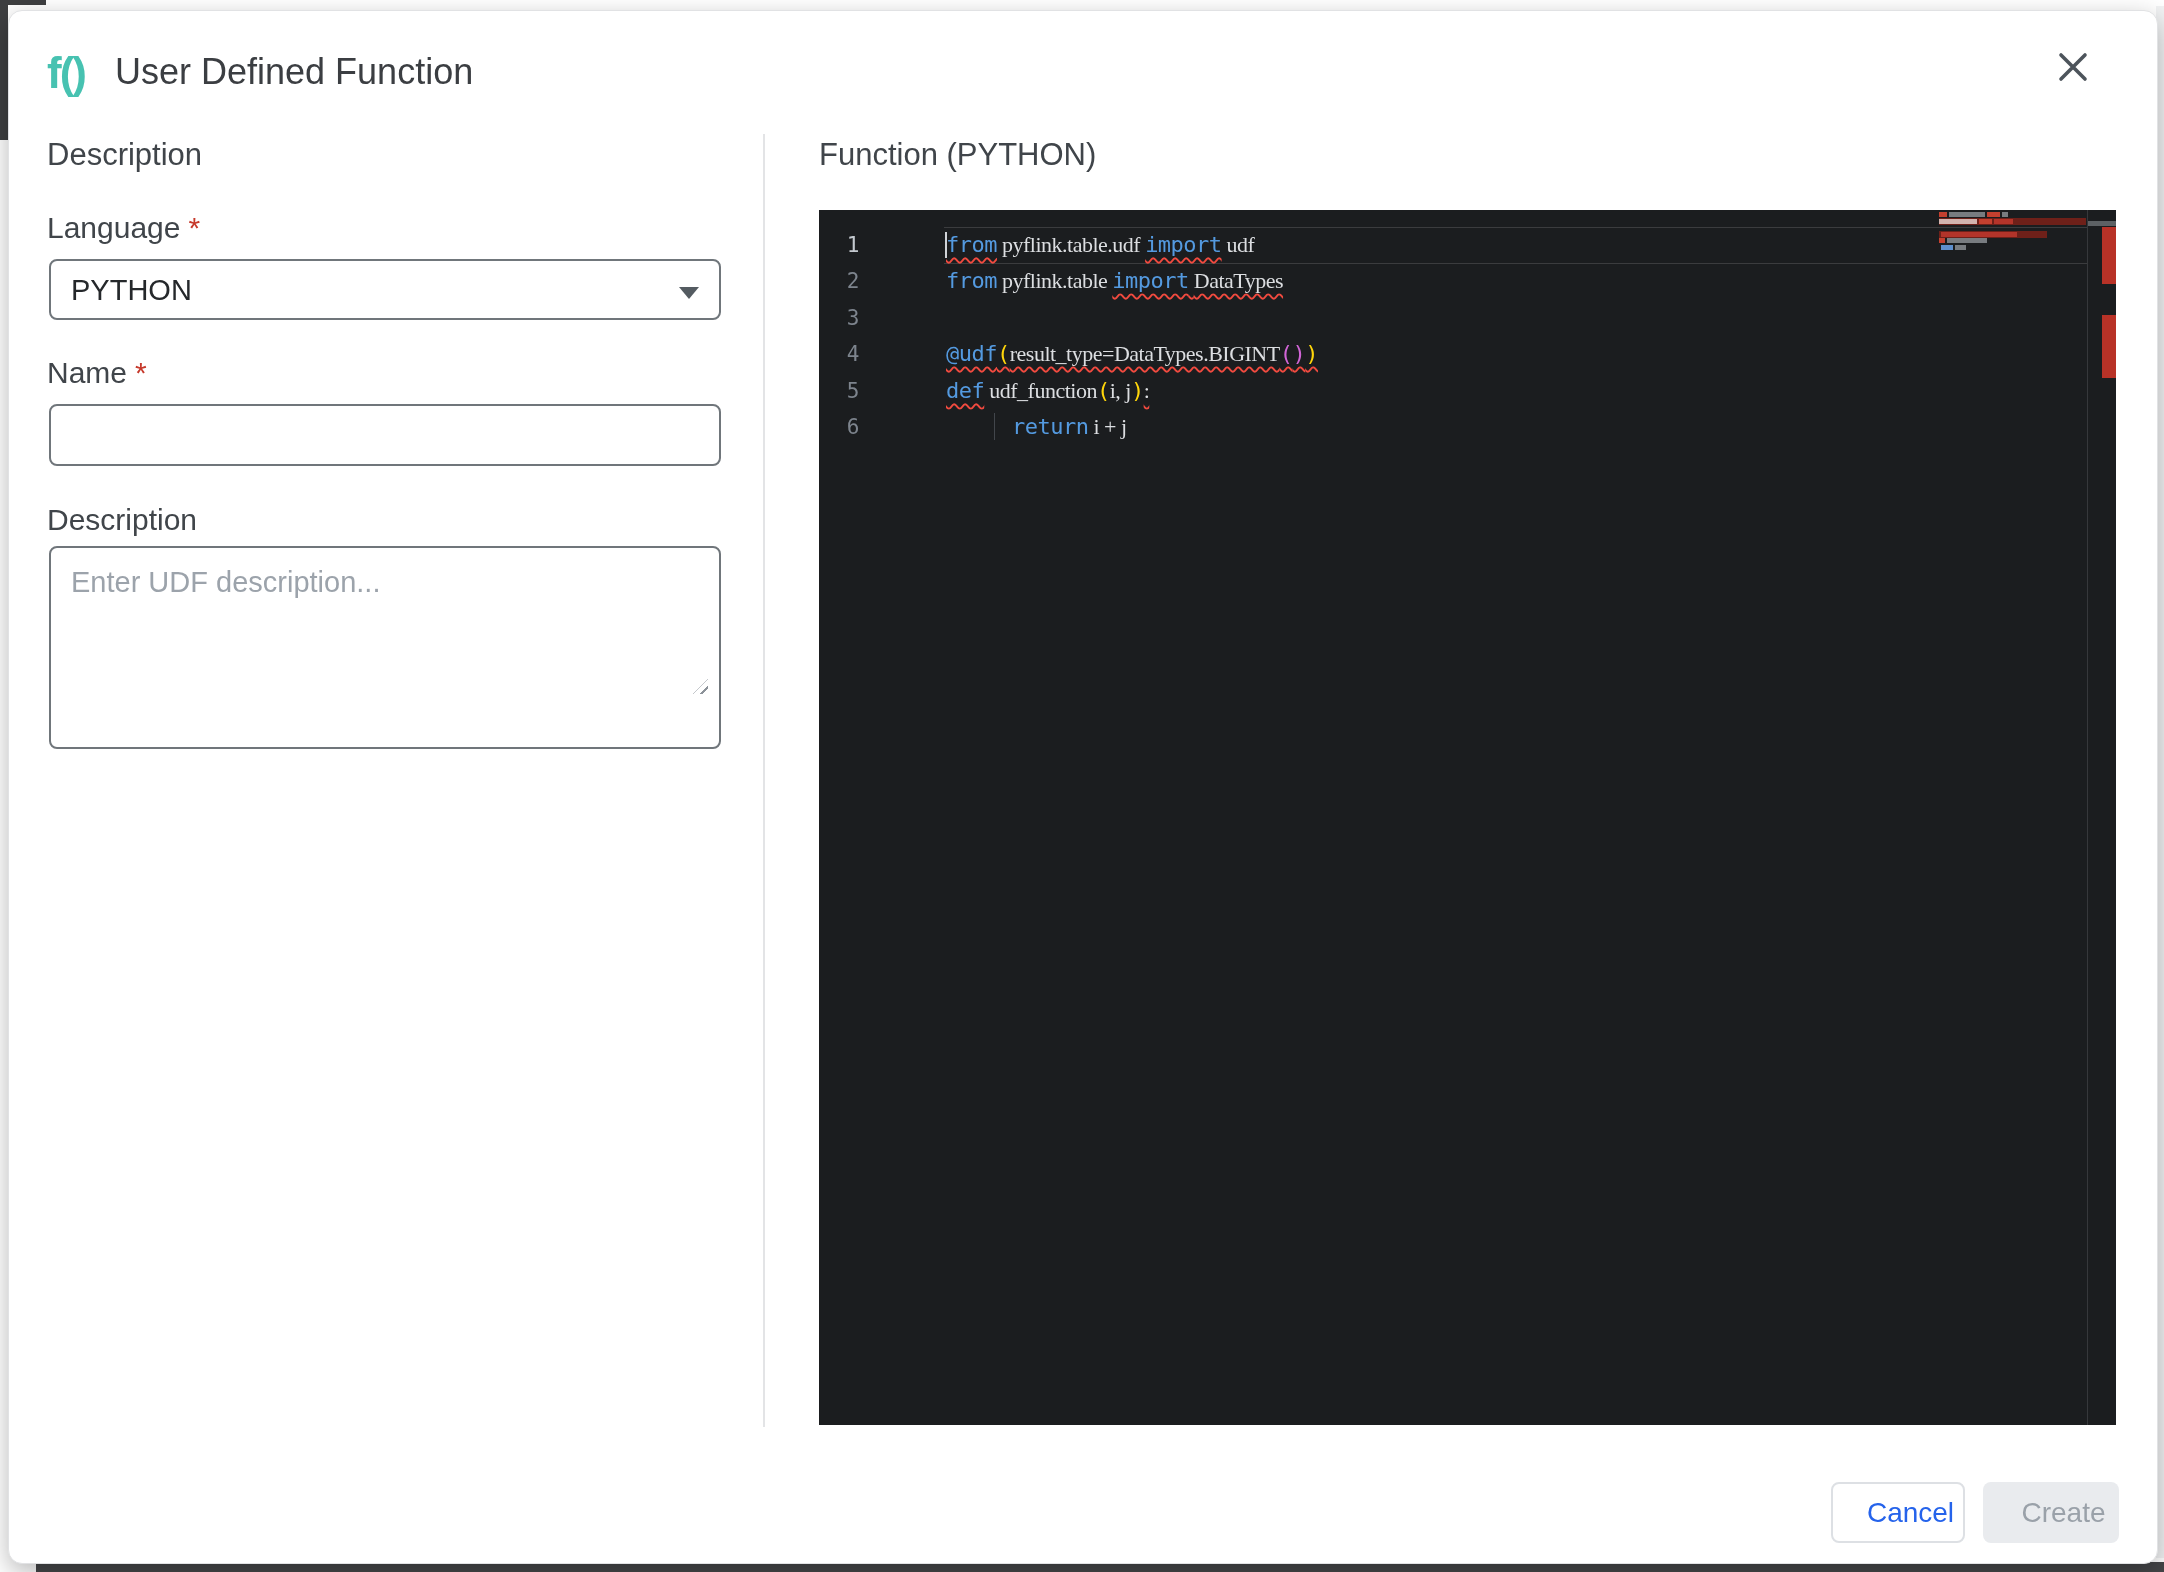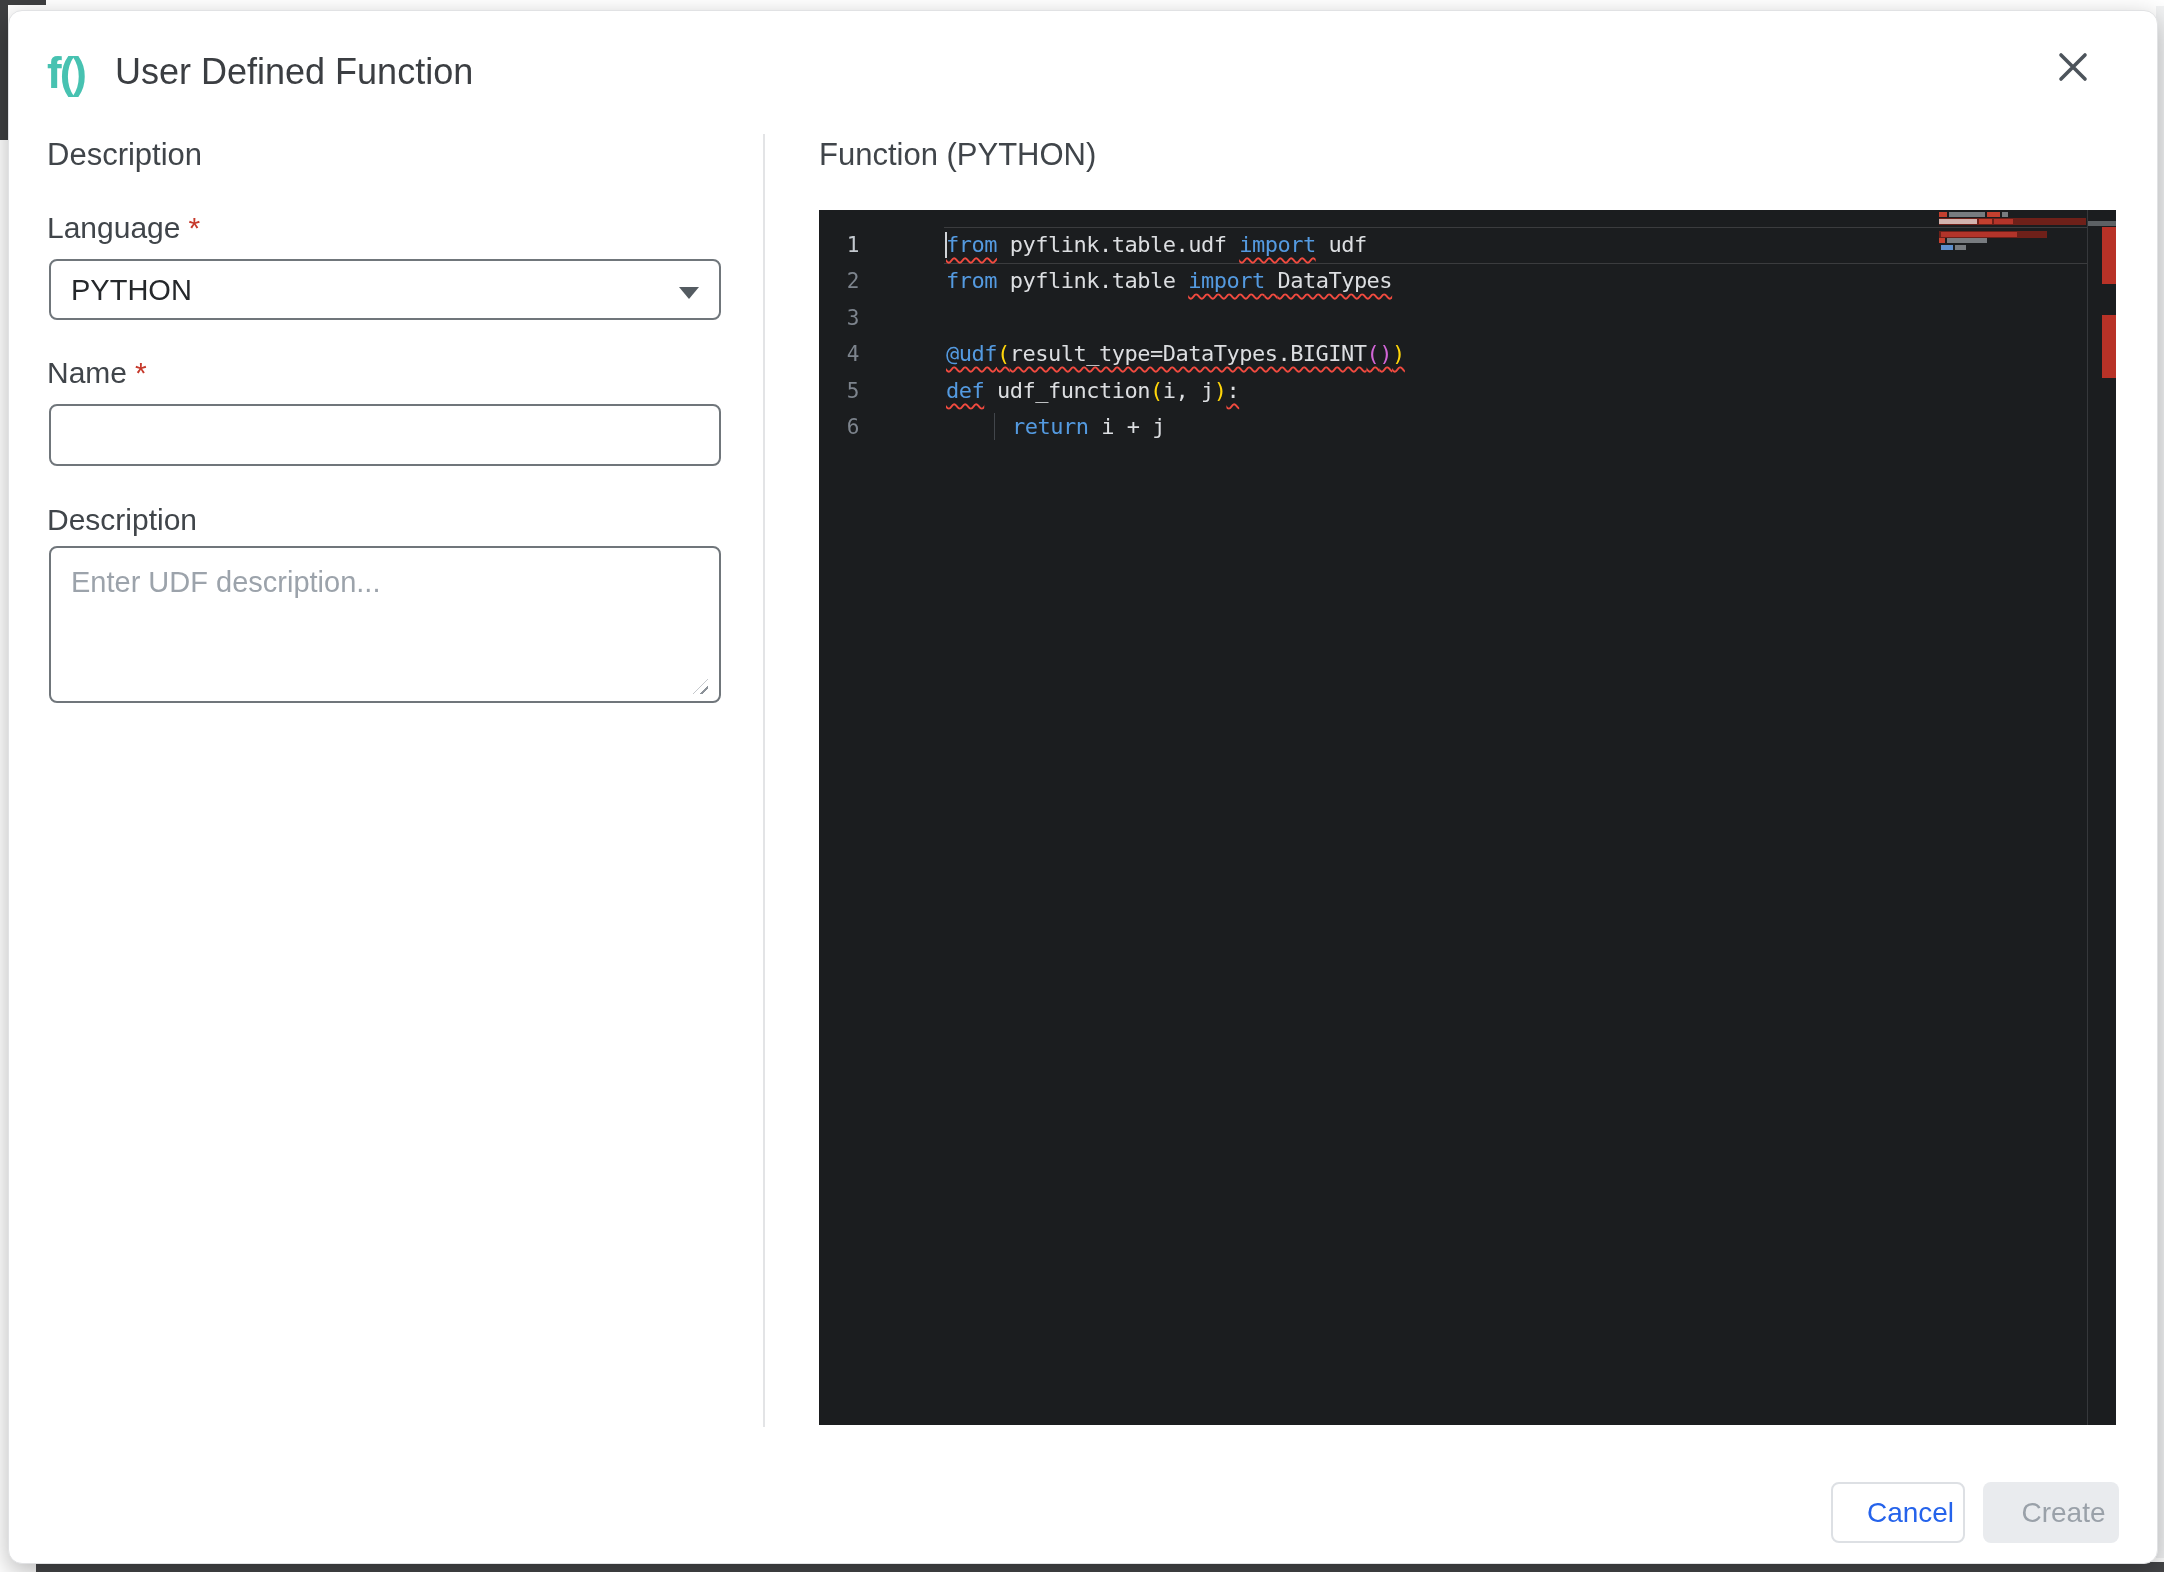--- a/index.html
+++ b/index.html
@@ -28,41 +28,41 @@
   .lbl{position:absolute;left:38px;font-size:30px;color:#40454a;}
   .star{color:#c6392b;margin-left:8px;}
   .select-box{position:absolute;left:40px;top:248px;width:672px;height:61px;border:2px solid #70767b;
               border-radius:8px;box-sizing:border-box;background:#fff;cursor:pointer;}
   .select-value{position:absolute;left:20px;top:13px;font-size:29px;color:#25282b;}
   .caret{position:absolute;right:20px;top:26px;width:0;height:0;border-left:10px solid transparent;
          border-right:10px solid transparent;border-top:12px solid #545b61;}
   .text-input{position:absolute;left:40px;top:393px;width:672px;height:62px;border:2px solid #70767b;
               border-radius:8px;box-sizing:border-box;font-size:29px;color:#25282b;padding:0 18px;
               font-family:"Liberation Sans",sans-serif;outline:none;}
-  .textarea{position:absolute;left:40px;top:535px;width:672px;height:157px;border:2px solid #70767b;
+  .textarea{position:absolute;left:40px;top:535px;width:672px;height:203px;border:2px solid #70767b;
             border-radius:8px;box-sizing:border-box;font-size:29px;color:#25282b;padding:18px 20px;
             font-family:"Liberation Sans",sans-serif;resize:none;outline:none;}
   .textarea::placeholder{color:#9ca3ab;}
   .resize-handle{position:absolute;left:684px;top:668px;width:15px;height:15px;pointer-events:none;
       background:repeating-linear-gradient(-45deg,transparent 0 4px,#8c9299 4px 6px);
       clip-path:polygon(100% 0,100% 100%,0 100%);}
   .divider{position:absolute;left:754px;top:123px;width:2px;height:1293px;background:#e3e4e6;}
 
   
   .editor{position:absolute;left:810px;top:199px;width:1297px;height:1215px;background:#1b1d1f;
           font-family:"DejaVu Sans Mono",monospace;font-size:22px;letter-spacing:-0.5px;overflow:hidden;}
   .ln-num{position:absolute;left:0;width:40px;height:36px;line-height:36px;text-align:right;
           color:#7d848d;font-size:21px;}
   .ln-num.cur{color:#c4c9cf;}
   .code-line{position:absolute;left:127px;height:36px;line-height:36px;white-space:pre;}
   .current-line{position:absolute;left:125px;width:1143px;height:35px;
                 border-top:1px solid rgba(255,255,255,.14);border-bottom:1px solid rgba(255,255,255,.14);}
   .caret-cursor{position:absolute;left:126px;width:2px;height:26px;background:#d0d4d8;}
   .tk-kw{color:#549ae0;text-align:right;}
-  .tk-pl{color:#dcdee1;}
+  .tk-pl{color:#dcdee1;font-family:Liberation Serif, serif;}
   .tk-py{color:#ffd60a;}
   .tk-pm{color:#d165d6;}
   .tk-guide{display:inline-block;width:17px;height:27px;border-left:1px solid #42464b;vertical-align:-6px;}
   .err{text-decoration-line:underline;text-decoration-style:wavy;text-decoration-color:#f24a3f;
        text-decoration-thickness:2px;text-underline-offset:5px;text-decoration-skip-ink:none;}
 
   
   .minimap{position:absolute;left:1120px;top:2px;width:147px;height:60px;}
   .mm-row{position:absolute;left:0;height:5px;width:147px;}
   .mm-bg{position:absolute;left:0;top:-1px;height:7px;background:#6e2019;}

